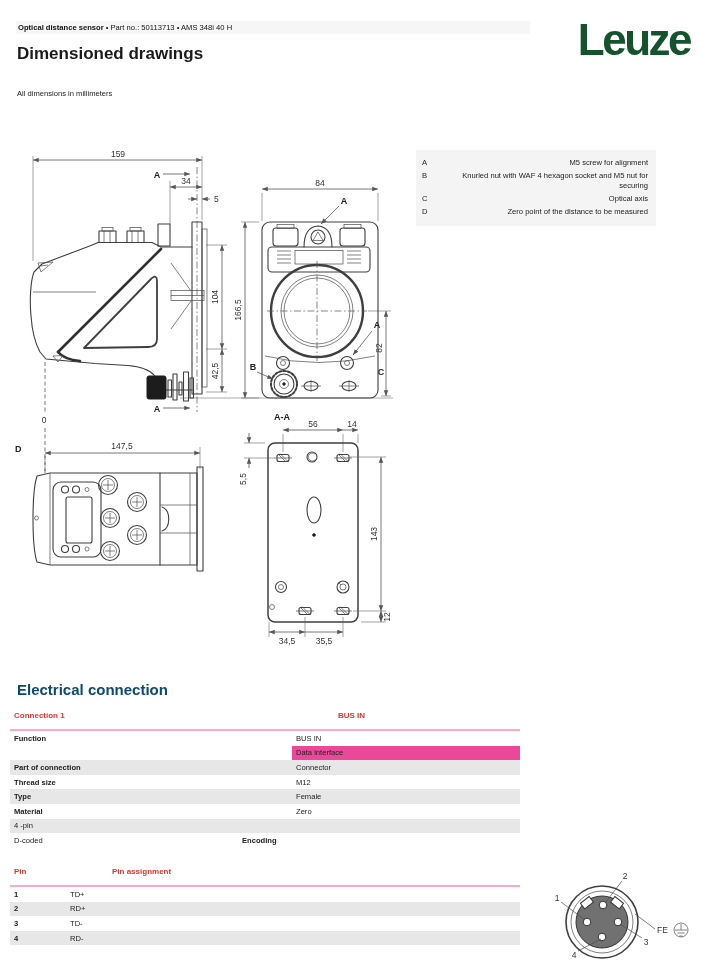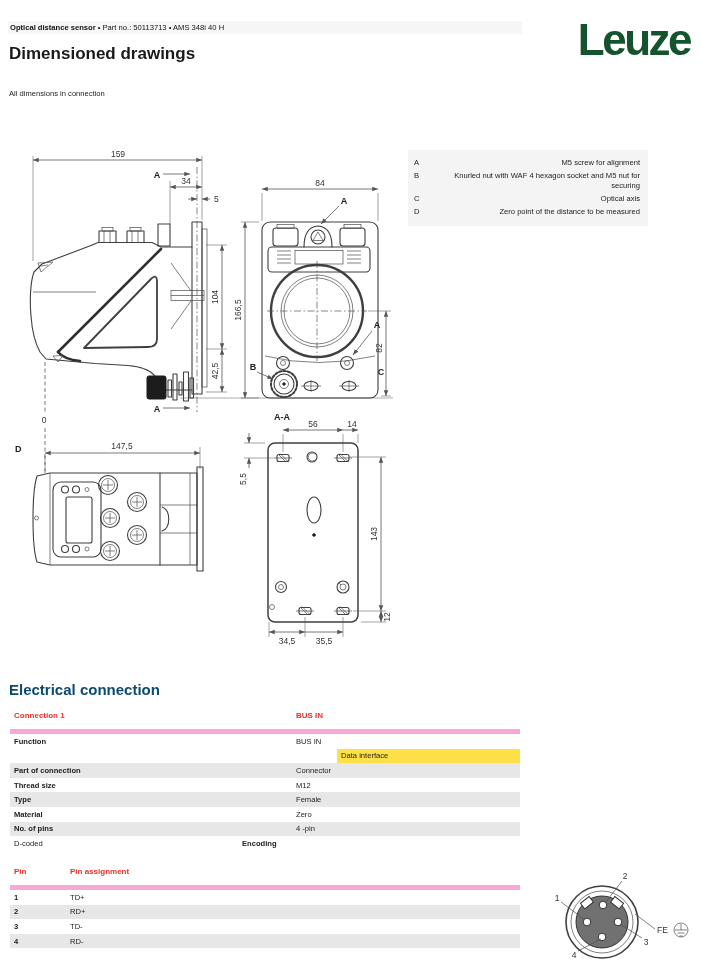--- a/index.html
+++ b/index.html
@@ -1,19 +1,19 @@
 <!DOCTYPE html>
 <html><head>
 <meta charset="utf-8">
 <style>
   html,body{margin:0;padding:0;}
   body{width:701px;height:973px;position:relative;background:#fff;overflow:hidden;
        font-family:"Liberation Sans",sans-serif;color:#222;}
   #bg-svg{position:absolute;left:0;top:0;z-index:0;pointer-events:none;}
-  .layer{position:absolute;z-index:1;}
+  .layer{position:absolute;z-index:1;margin-left:8px;}
 
   
   .hdr-strip{left:8px;top:21px;width:512px;height:13px;background:#f6f6f6;
              font-size:7.6px;line-height:13px;padding-left:2px;color:#111;}
   .hdr-strip b{font-weight:bold;}
   .logo{right:11px;top:18px;font-size:44px;font-weight:bold;letter-spacing:-2.5px;
         color:#14532d;line-height:44px;}
   .page-title{left:9px;top:44px;font-size:17px;font-weight:bold;color:#1a1a1a;text-align:center;}
   .note{left:9px;top:89px;font-size:7.6px;color:#222;}
 
@@ -22,28 +22,28 @@
           box-sizing:border-box;font-size:7.6px;line-height:10px;color:#222;}
   .lg-row{display:flex;margin:3px 0;}
   .lg-key{width:18px;flex:none;}
   .lg-txt{flex:1;text-align:right;}
 
   
   .sec-title{left:9px;top:681px;font-size:15px;font-weight:bold;color:#0c4a6e;}
 
   
   .tbl{position:absolute;width:510px;font-size:7.6px;color:#222;z-index:1;}
-  .t-head{display:flex;align-items:flex-end;height:19px;border-bottom:5px solid #f9a8d4;
-          color:#e5332d;font-weight:bold;font-size:8px;padding-bottom:4px;}
+  .t-head{display:flex;align-items:flex-end;height:19px;border-bottom:2px solid #f9a8d4;
+          color:#e5332d;font-weight:bold;font-size:8px;padding-bottom:4px;gap:42px;}
   .t-row{display:flex;height:14.6px;}
   .t-row.shade{background:#e7e7e7;}
   .cell{display:flex;align-items:center;box-sizing:border-box;height:100%;}
   .c1{width:282px;padding-left:4px;font-weight:bold;flex:none;}
   .c2{flex:1;padding-left:4px;}
-  .c2.vshade{background:#fde047;margin-left:45px;}
+  .c2.vshade{background:#ec4899;}
   .p1{width:56px;padding-left:4px;font-weight:bold;flex:none;}
   .p2{flex:1;padding-left:4px;}
 
   
   .oln{stroke:#3f3f3f;stroke-width:1.1;fill:none;stroke-linejoin:round;stroke-linecap:round;}
   .thn{stroke:#4a4a4a;stroke-width:.7;fill:none;}
   .thk{stroke:#303030;stroke-width:2.6;fill:none;stroke-linecap:round;}
   .dim{stroke:#555;stroke-width:.8;fill:none;}
   .ext{stroke:#666;stroke-width:.6;fill:none;}
   .cln{stroke:#555;stroke-width:.7;fill:none;stroke-dasharray:7 2.5 1.5 2.5;}
@@ -370,21 +370,21 @@
       <line x1="679.5" y1="936" x2="682.5" y2="936"></line>
     </g>
   </g>
 </svg>
 
 <div class="layer hdr-strip">
   <b>Optical distance sensor</b><span> • Part no.: 50113713 • AMS 348i 40 H</span>
 </div>
 <div class="layer logo">Leuze</div>
 <div class="layer page-title">Dimensioned drawings</div>
-<div class="layer note">All dimensions in connection</div>
+<div class="layer note">All dimensions in millimeters</div>
 
 <div class="layer legend">
   <div class="lg-row">
     <span class="lg-key">A</span>
     <span class="lg-txt">M5 screw for alignment</span>
   </div>
   <div class="lg-row">
     <span class="lg-key">B</span>
     <span class="lg-txt">Knurled nut with WAF 4 hexagon socket and M5 nut for securing</span>
   </div>
@@ -423,21 +423,20 @@
   </div>
   <div class="t-row shade">
     <div class="cell c1">Type</div>
     <div class="cell c2">Female</div>
   </div>
   <div class="t-row">
     <div class="cell c1">Material</div>
     <div class="cell c2">Zero</div>
   </div>
   <div class="t-row shade">
-    <div class="cell c1">No. of pins</div>
     <div class="cell c2">4 -pin</div>
   </div>
   <div class="t-row">
     <div class="cell c2">D-coded</div>
     <div class="cell c1">Encoding</div>
   </div>
 </div>
 
 <div class="tbl" style="left:10px;top:862px;">
   <div class="t-head">

